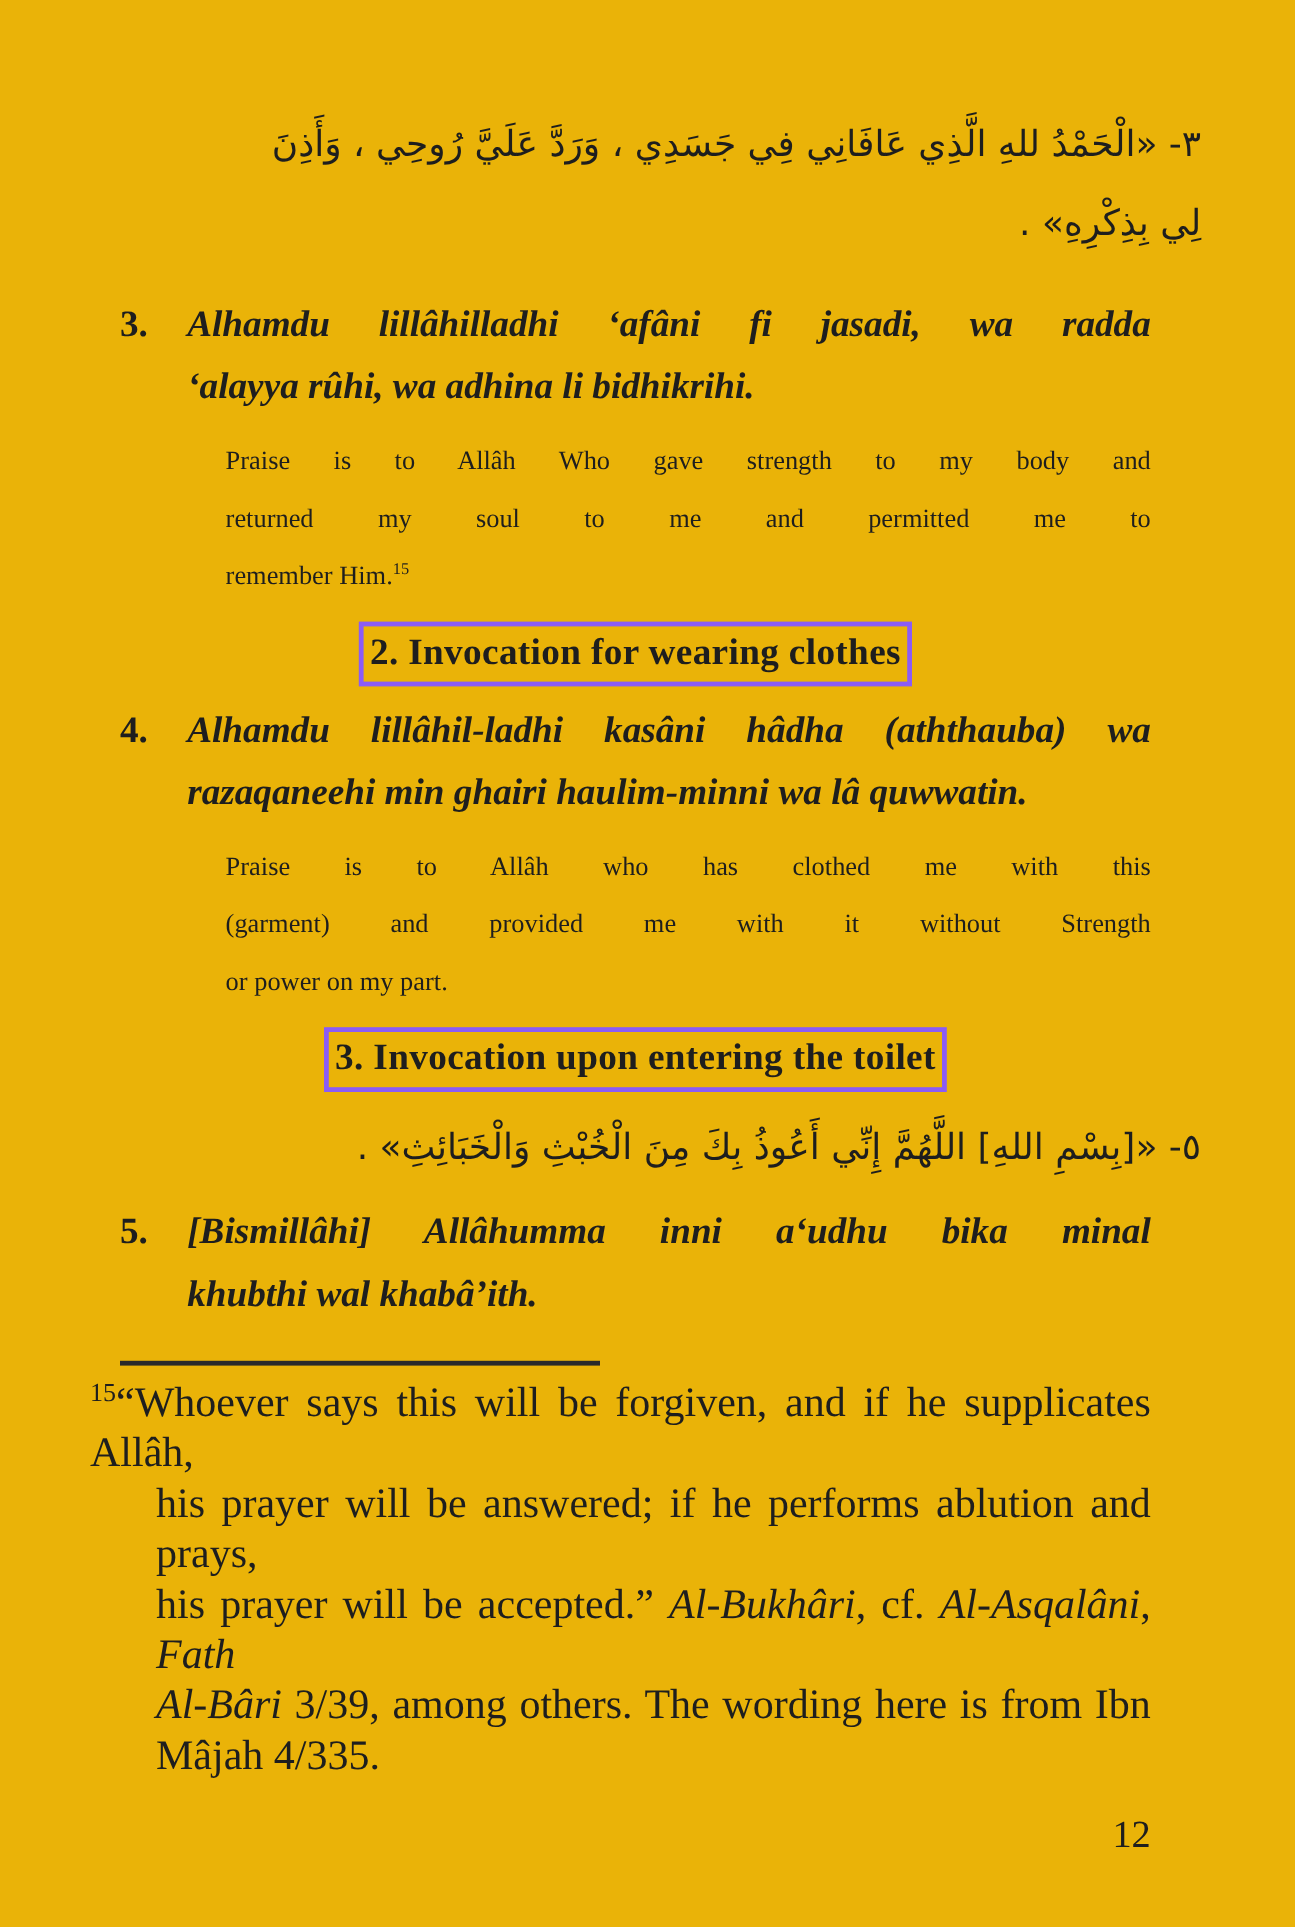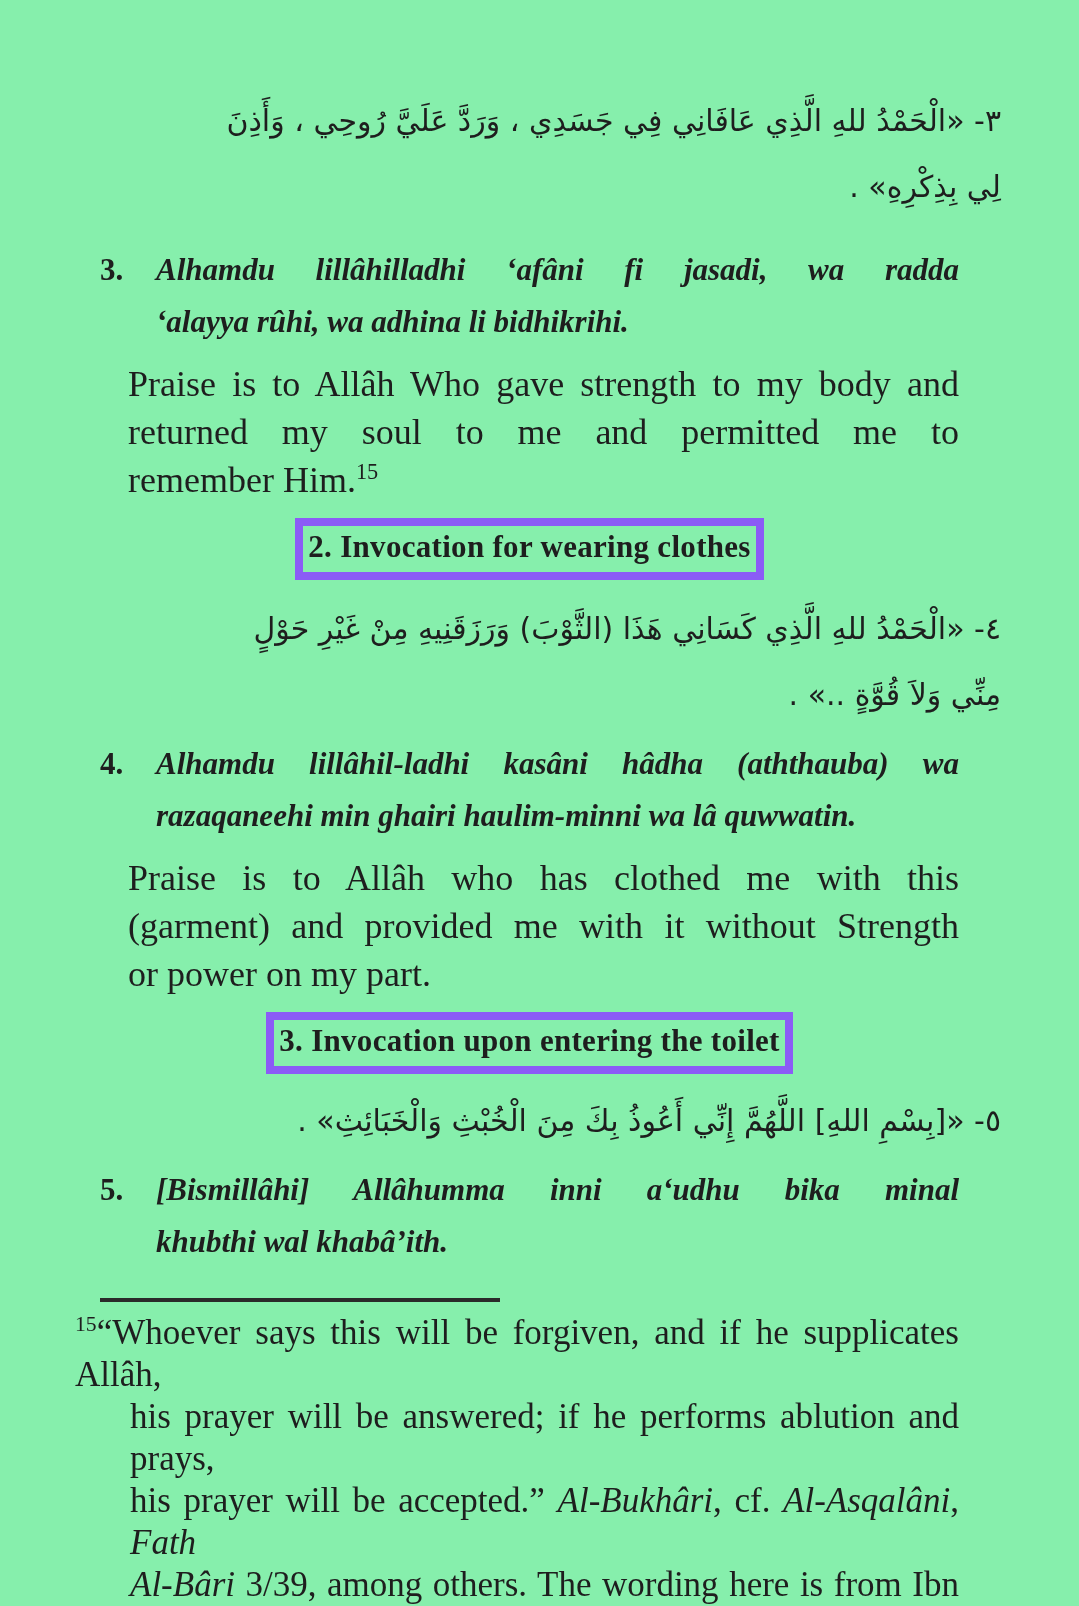--- a/index.html
+++ b/index.html
@@ -33,30 +33,30 @@
   
   .item { display: flex; font-size: 31px; line-height: 52px; }
   .item-num { flex: none; width: 56px; font-weight: bold; }
   .item-body { flex: 1; font-style: italic; font-weight: bold; }
 
   
   .tline { text-align: justify; text-align-last: justify; }
   .tline-last, .tline:last-child { text-align: right; text-align-last: left; }
 
   .translation {
-    margin-left: 28px;
-    font-size: 36px;
+    margin-left: 88px;
+    font-size: 22px;
     line-height: 48px;
     margin-top: 12px;
   }
 
   .box-heading {
     display: table;
     margin: 16px auto 0;
-    border: 8px solid #8b5cf6;
+    border: 4px solid #8b5cf6;
     padding: 3px 5px 7px;
     font-weight: bold;
     font-size: 31px;
     letter-spacing: 0.3px;
   }
 
   .it { font-style: italic; }
   .sup { vertical-align: super; font-size: 62%; line-height: 0; }
 
   .footnote-rule {
@@ -83,21 +83,21 @@
   .spacer-a4 { margin-top: 16px; }
   .spacer-i4 { margin-top: 10px; }
   .spacer-h2 { margin-top: 14px; }
   .spacer-h3 { margin-top: 14px; }
   .spacer-a5 { margin-top: 14px; }
   .spacer-i5 { margin-top: 10px; }
 </style>
 </head>
 <body>
 
-<div class="paper" style="background: #86efac; color: rgb(30, 30, 30);">
+<div class="paper" style="background: #eab308; color: rgb(30, 30, 30);">
   <div class="content">
 
     <div class="arabic spacer-a3">
         <div class="aline">٣- «الْحَمْدُ للهِ الَّذِي عَافَانِي فِي جَسَدِي ، وَرَدَّ عَلَيَّ رُوحِي ، وَأَذِنَ</div>
         <div class="aline">لِي بِذِكْرِهِ» .</div>
       </div>
 
     <div class="item spacer-i3">
       <div class="item-num">3.</div>
       <div class="item-body">
@@ -107,24 +107,20 @@
     </div>
 
     <div class="translation">
         <div class="tline"><span>Praise is to Allâh Who gave strength to my body and</span></div>
         <div class="tline"><span>returned my soul to me and permitted me to</span></div>
         <div class="tline tline-last"><span>remember Him.</span><span class="sup">15</span></div>
       </div>
 
     <div class="box-heading spacer-h2">2. Invocation for wearing clothes</div>
 
-    <div class="arabic spacer-a4">
-        <div class="aline">٤- «الْحَمْدُ للهِ الَّذِي كَسَانِي هَذَا (الثَّوْبَ) وَرَزَقَنِيهِ مِنْ غَيْرِ حَوْلٍ</div>
-        <div class="aline">مِنِّي وَلاَ قُوَّةٍ ..» .</div>
-      </div>
 
     <div class="item spacer-i4">
       <div class="item-num">4.</div>
       <div class="item-body">
           <div class="tline"><span>Alhamdu lillâhil-ladhi kasâni hâdha (aththauba) wa</span></div>
           <div class="tline tline-last"><span>razaqaneehi min ghairi haulim-minni wa lâ quwwatin.</span></div>
         </div>
     </div>
 
     <div class="translation">

